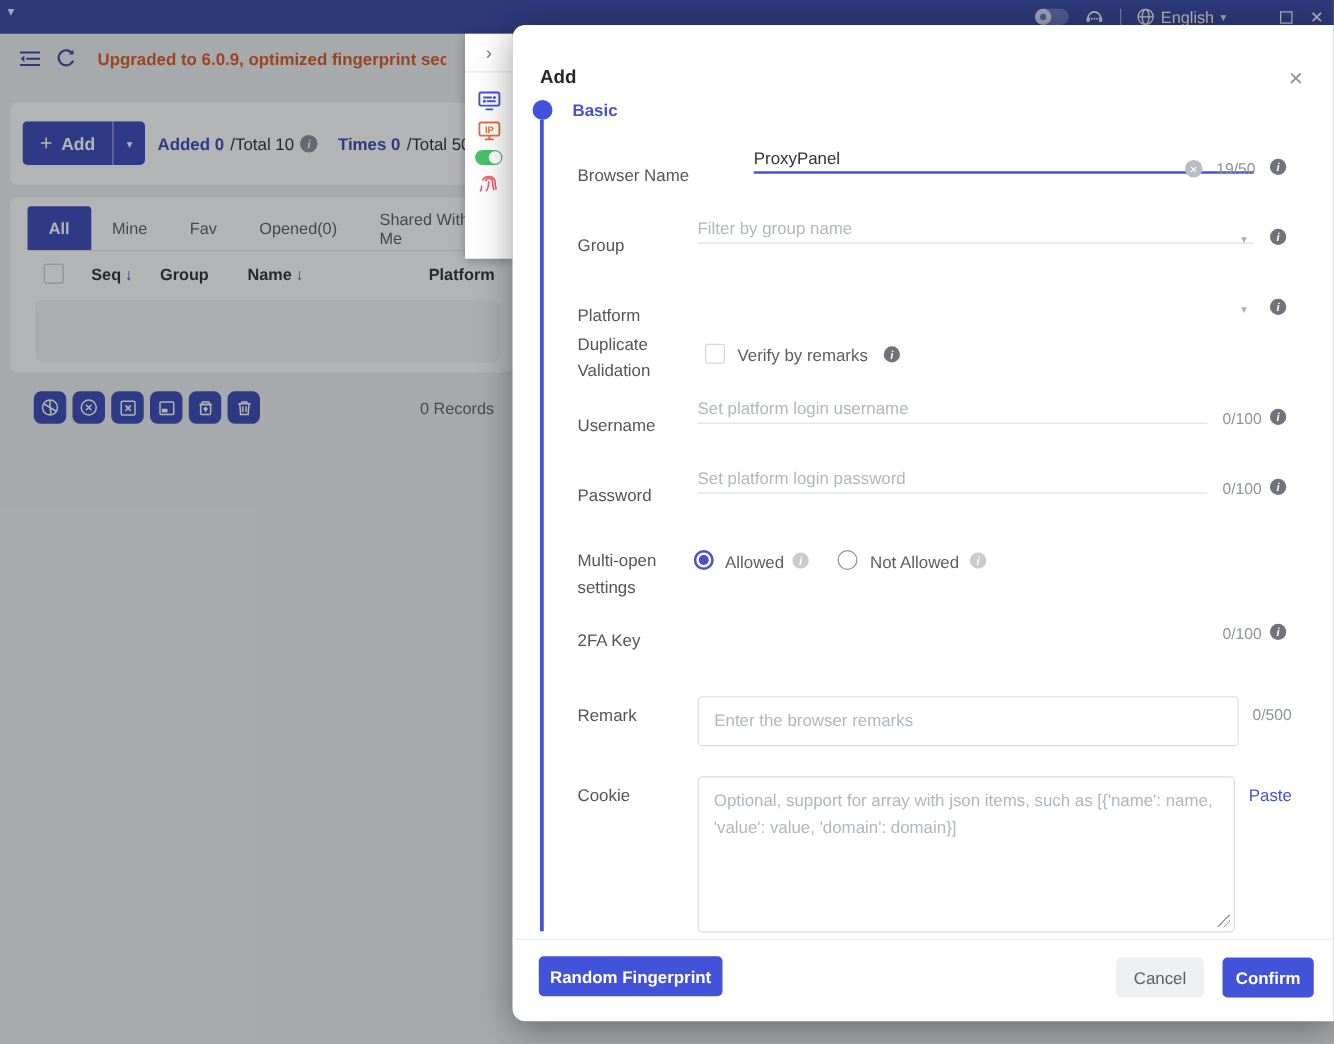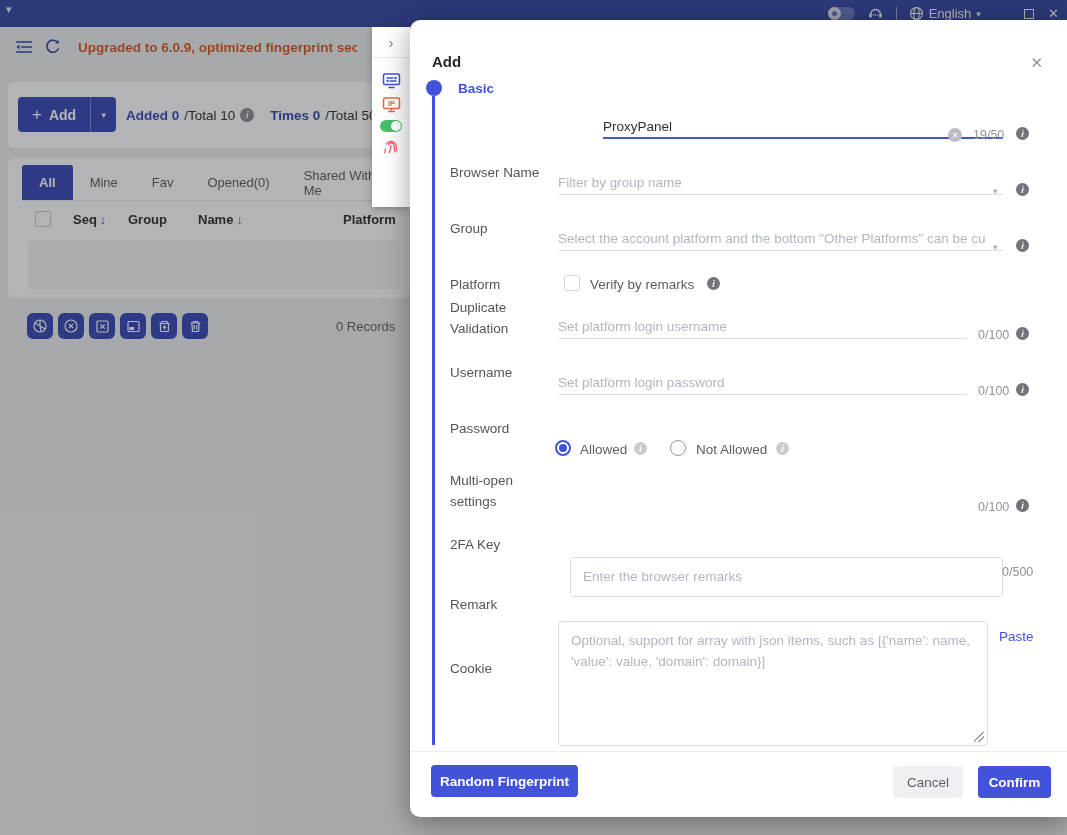--- a/index.html
+++ b/index.html
@@ -59,21 +59,21 @@
   .toggle-green { width:22px; height:12px; border-radius:6px; background:#49c06a; position:relative; }
   .toggle-green::after { content:""; position:absolute; right:1px; top:1px; width:10px; height:10px; border-radius:50%; background:#fff; }
 
   
   .modal { position:absolute; left:410px; top:20px; right:0; bottom:18px; background:#fff; border-radius:10px 0 0 10px; z-index:10; box-shadow:0 6px 28px rgba(0,0,0,.38); }
   .m-title { position:absolute; left:22px; top:33px; font-size:15px; font-weight:bold; color:#26272b; }
   .m-close { position:absolute; right:24px; top:34px; font-size:15px; color:#909399; cursor:pointer; }
   .step-dot { position:absolute; left:16px; top:60px; width:16px; height:16px; border-radius:50%; background:#4353d9; }
   .step-line { position:absolute; left:22px; top:76px; width:3px; height:649px; background:#4353d9; }
   .m-section { position:absolute; left:48px; top:61px; font-size:13.5px; font-weight:bold; color:#4353d9; }
-  .f-label { position:absolute; left:40px; font-size:13.5px; color:#53555a;margin-top:32px; }
+  .f-label { position:absolute; left:52px; font-size:13.5px; color:#53555a; }
   .f-label .l2 { display:block; margin-top:6px; }
   .u-input { position:absolute; left:148px; border:none; border-bottom:1px solid #dcdfe6; background:transparent; font-size:13.5px; color:#2f3033; font-family:"Liberation Sans",sans-serif; outline:none; height:24px; }
   .u-input::placeholder, .m-textarea::placeholder { color:#b2b6be; }
   .u-input.focused { border-bottom:2px solid #4353d9;margin-left:45px; }
   .f-counter { position:absolute; font-size:12.5px; color:#8f9399; }
   .f-info { position:absolute; width:13px; height:13px; border-radius:50%; background:#707379; color:#fff; font-size:9px; font-weight:bold; font-style:italic; display:flex; align-items:center; justify-content:center; }
   .f-info.light { background:#c9cbd0; }
   .clear-ic { position:absolute; width:14px; height:14px; border-radius:50%; background:#b9bcc2; color:#fff; font-size:8px; display:flex; align-items:center; justify-content:center; }
   .sel-caret { position:absolute; font-size:9px; color:#a9adb5; }
   .m-cb { position:absolute; width:16px; height:16px; border:1px solid #d4d7dd; border-radius:2px; background:#fff; }
@@ -279,21 +279,20 @@
   <span class="clear-ic" style="left:538px; top:108px;">✕</span>
   <span class="f-counter" style="left:563px; top:108px;">19/50</span>
   <span class="f-info" style="right:38px; top:107px;">i</span>
 
   <span class="f-label" style="top:169px;">Group</span>
   <input class="u-input" style="top: 151px; width: 445px;" readonly="" placeholder="Filter by group name">
   <span class="sel-caret" style="left:583px; top:166px;">▾</span>
   <span class="f-info" style="right:38px; top:163px;">i</span>
 
   <span class="f-label" style="top:225px;">Platform</span>
-  <input class="u-input" style="top: 207px; width: 445px; text-overflow: ellipsis;" readonly="" placeholder="Select the account platform and the bottom &quot;Other Platforms&quot; can be cu">
   <span class="sel-caret" style="left:583px; top:222px;">▾</span>
   <span class="f-info" style="right:38px; top:219px;">i</span>
 
   <span class="f-label" style="top:248px;">
     <span>Duplicate</span>
     <span class="l2">Validation</span>
   </span>
   <span class="m-cb" style="left:154px; top:255px;"></span>
   <span class="cb-text" style="left:180px; top:257px;">Verify by remarks</span>
   <span class="f-info" style="left:297px; top:257px;">i</span>
@@ -317,21 +316,21 @@
   <span class="f-info light" style="left:224px; top:422px;">i</span>
   <span class="radio" style="left:260px; top:420px;"></span>
   <span class="cb-text" style="left:286px; top:422px;">Not Allowed</span>
   <span class="f-info light" style="left:366px; top:422px;">i</span>
 
   <span class="f-label" style="top:485px;text-align:center;">2FA Key</span>
   <span class="f-counter" style="left:568px; top:480px;">0/100</span>
   <span class="f-info" style="right:38px; top:479px;">i</span>
 
   <span class="f-label" style="top:545px;">Remark</span>
-  <textarea class="m-textarea" style="left: 160px; top: 537px; width: 433px; height: 40px;" placeholder="Enter the browser remarks"></textarea>
+  <textarea class="m-textarea" style="left: 148px; top: 537px; width: 433px; height: 40px;" placeholder="Enter the browser remarks"></textarea>
   <span class="f-counter" style="left:592px; top:545px;">0/500</span>
 
   <span class="f-label" style="top:609px;">Cookie</span>
   <textarea class="m-textarea" style="left: 148px; top: 601px; width: 430px; height: 125px;" placeholder="Optional, support for array with json items, such as [{'name': name, 'value': value, 'domain': domain}]"></textarea>
   <span class="resize-grip" style="left:564px; top:712px;"></span>
   <span class="paste-link" style="left:589px; top:609px;">Paste</span>
 
   <div class="m-footer-line"></div>
   <button class="btn primary" style="left:21px; top:745px; width:147px;">Random Fingerprint</button>
   <button class="btn plain" style="left:483px; top:746px; width:70px;">Cancel</button>

